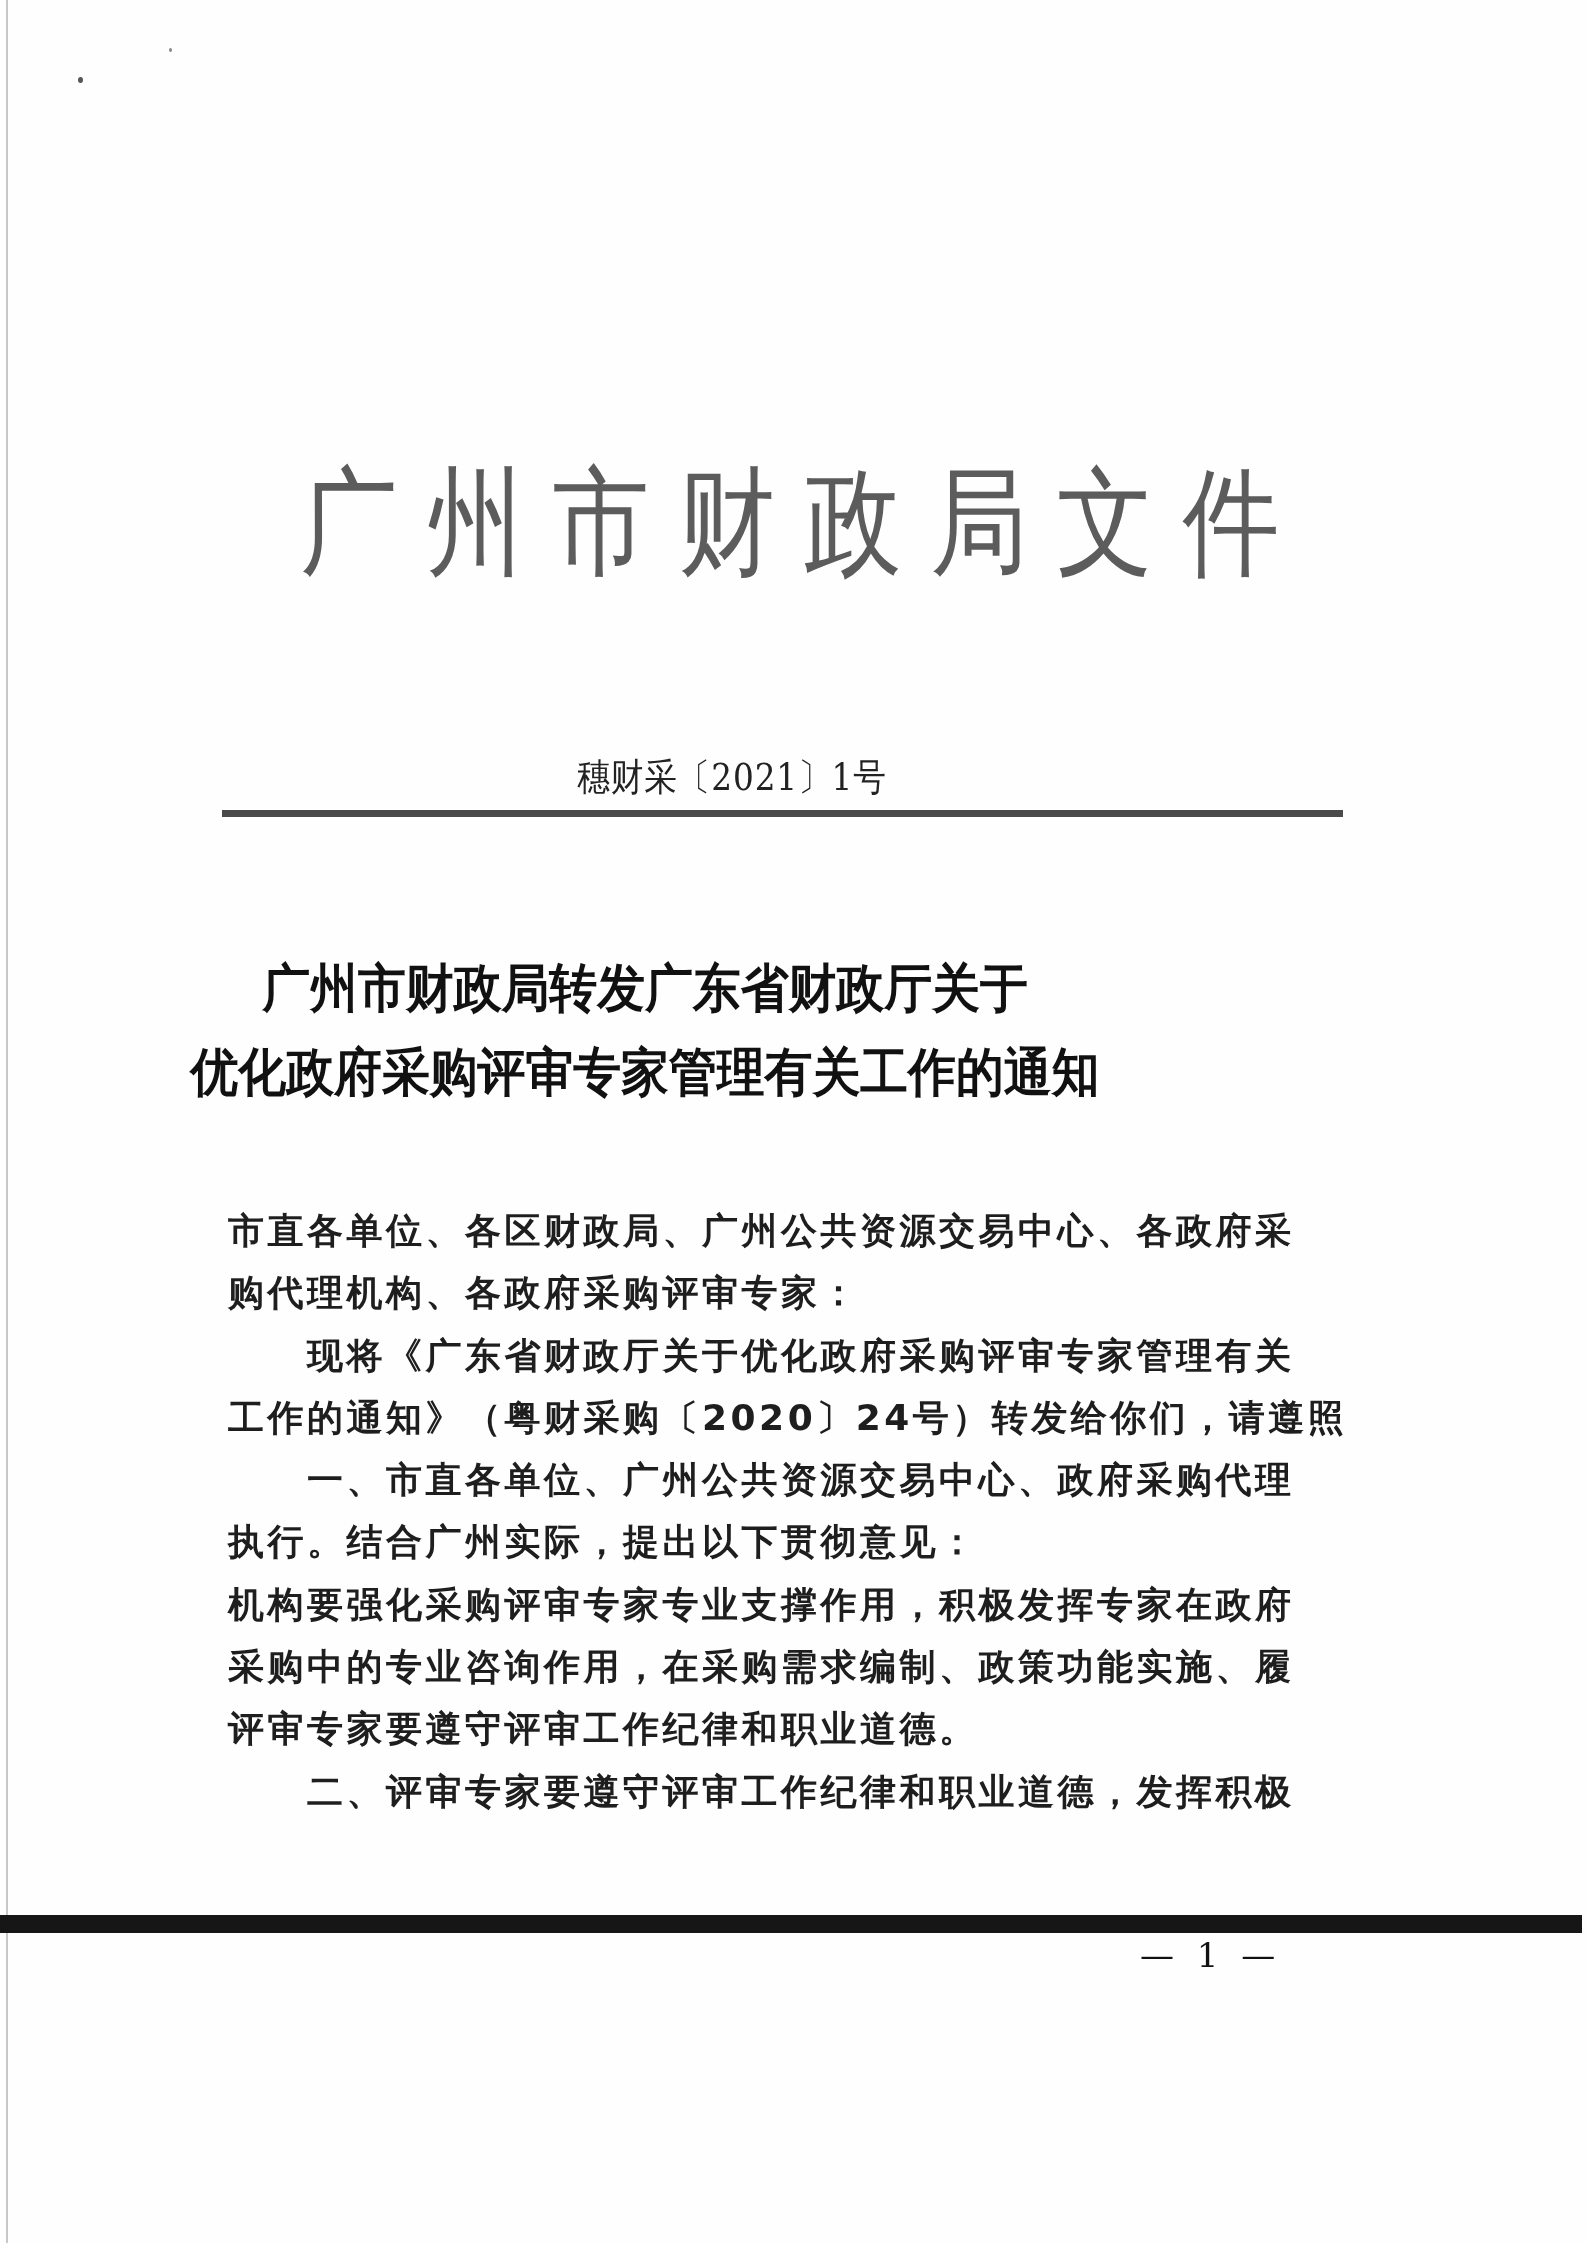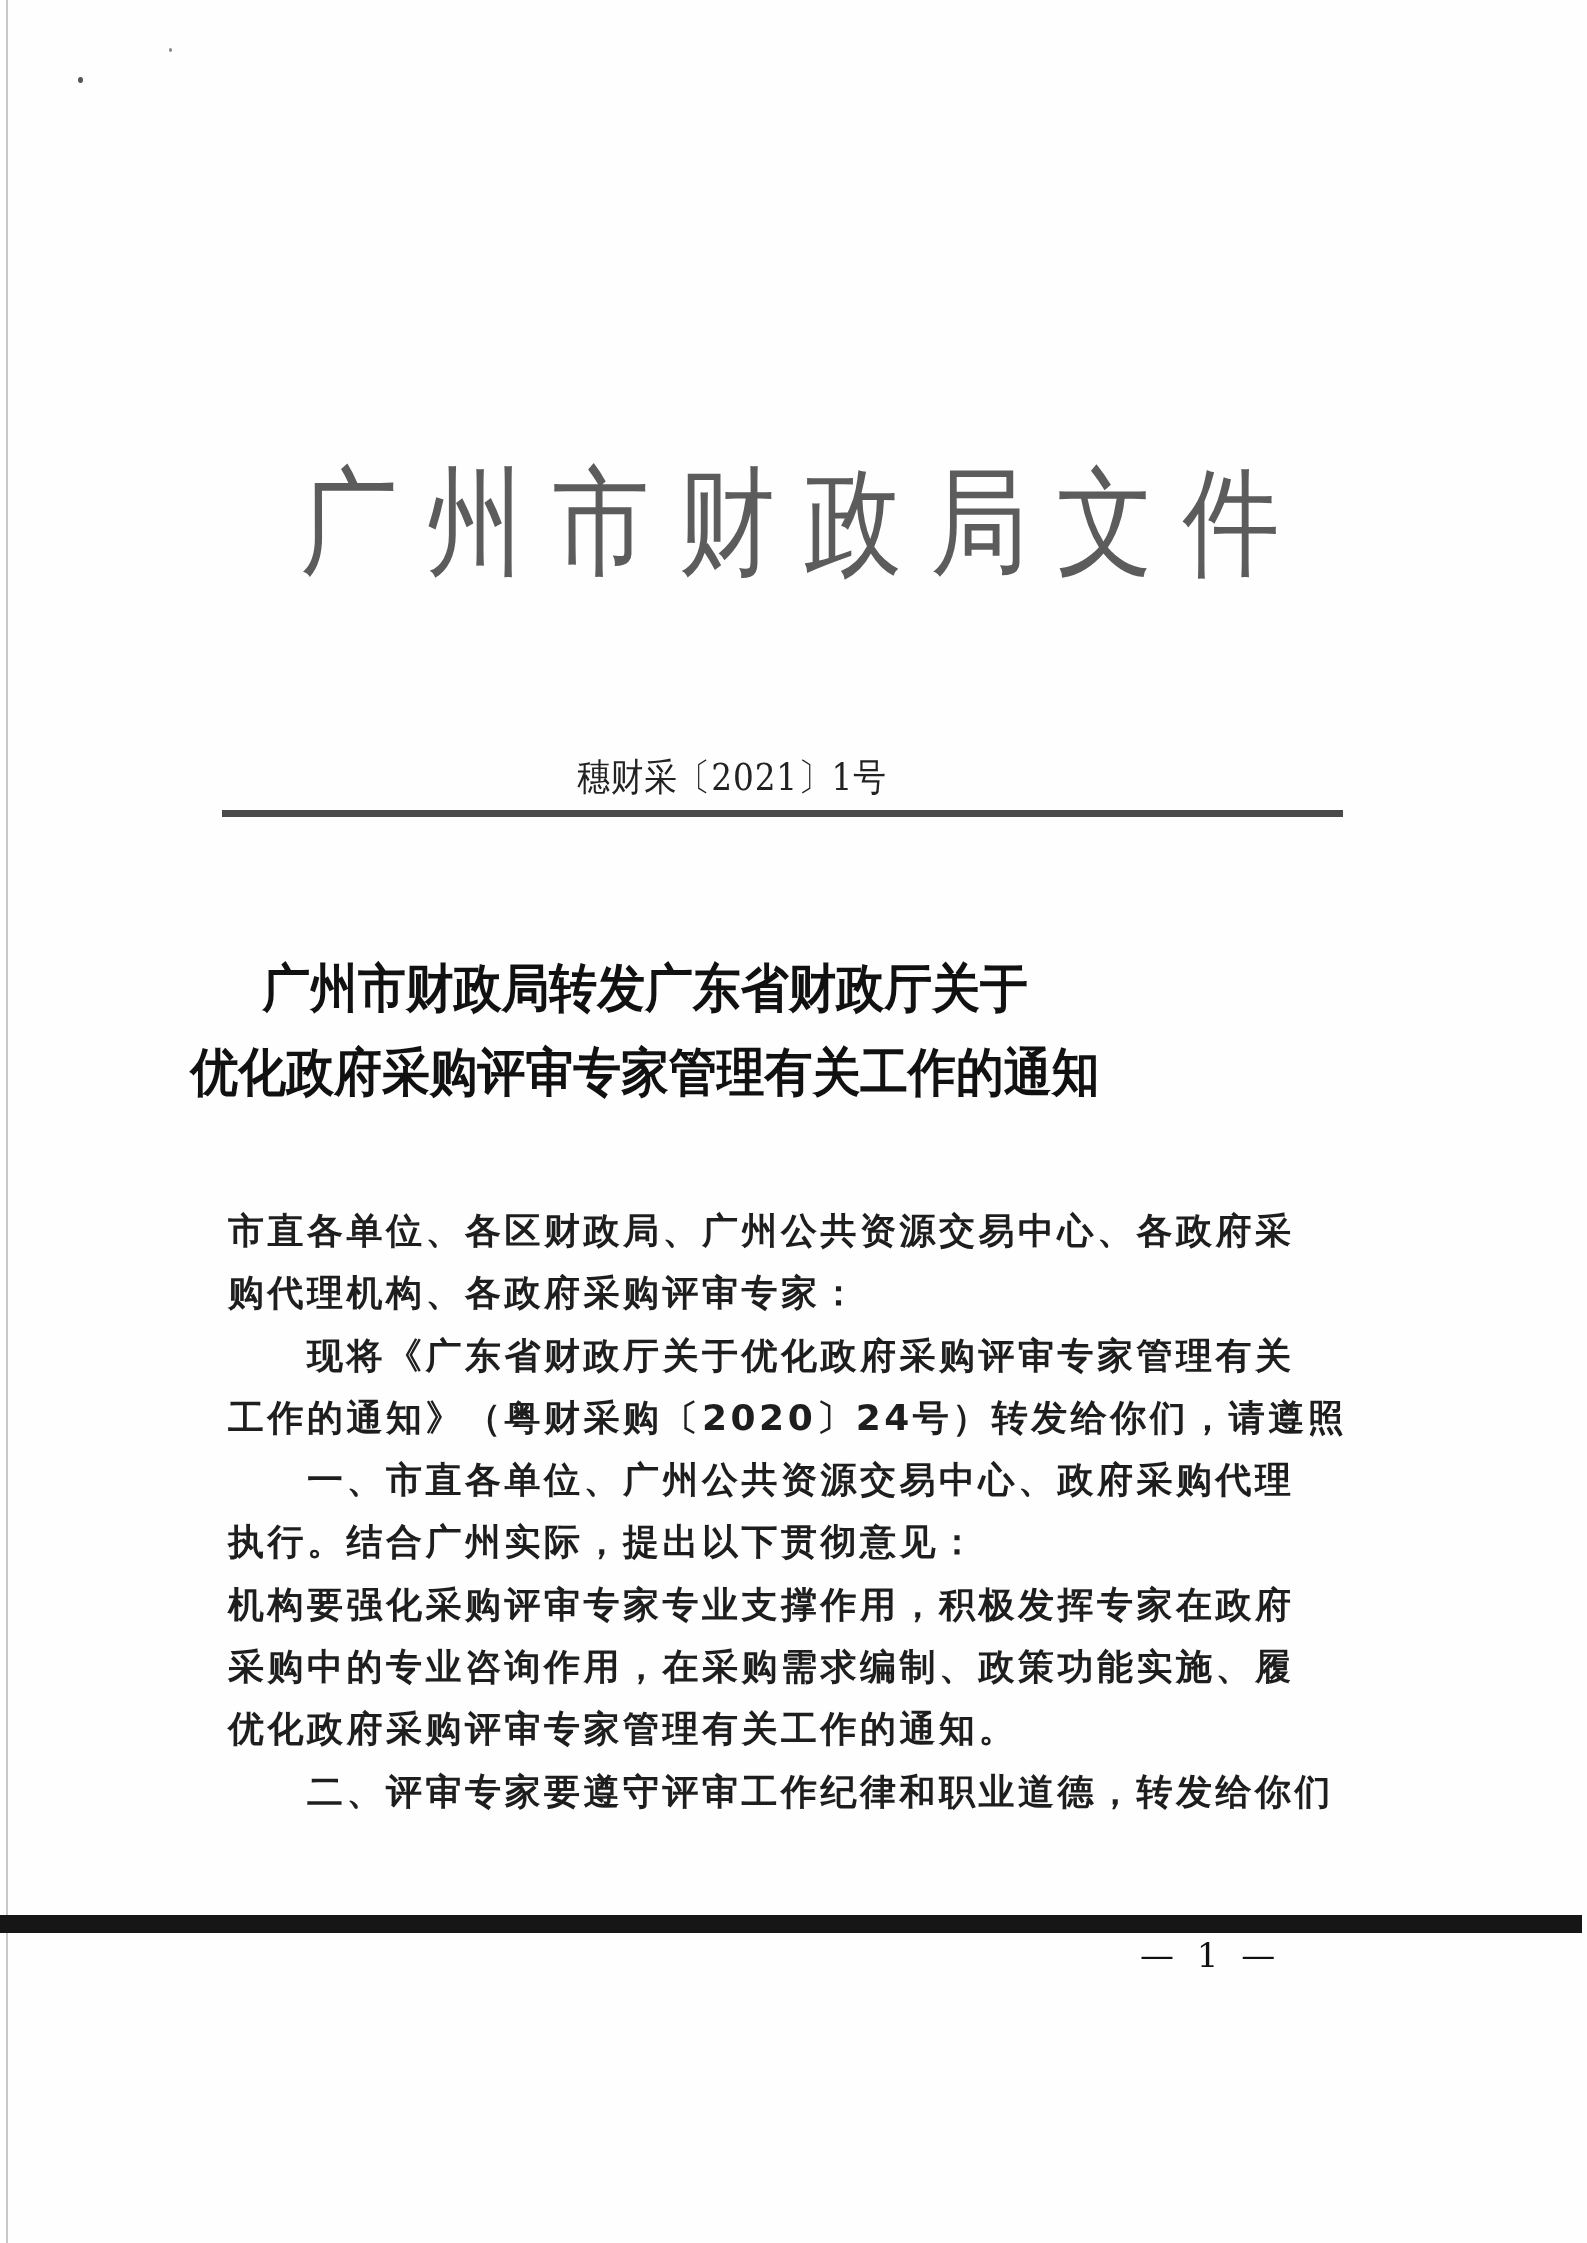--- a/index.html
+++ b/index.html
@@ -166,19 +166,19 @@
 
   <div class="body-text">
     <div class="line">市直各单位、各区财政局、广州公共资源交易中心、各政府采</div>
     <div class="line">购代理机构、各政府采购评审专家：</div>
     <div class="line indent">现将《广东省财政厅关于优化政府采购评审专家管理有关</div>
     <div class="line">工作的通知》（粤财采购〔2020〕24号）转发给你们，请遵照</div>
     <div class="line indent">一、市直各单位、广州公共资源交易中心、政府采购代理</div>
     <div class="line">执行。结合广州实际，提出以下贯彻意见：</div>
     <div class="line">机构要强化采购评审专家专业支撑作用，积极发挥专家在政府</div>
     <div class="line">采购中的专业咨询作用，在采购需求编制、政策功能实施、履</div>
-    <div class="line">优化政府采购评审专家管理有关工作的通知。</div>
-    <div class="line indent">二、评审专家要遵守评审工作纪律和职业道德，转发给你们</div>
+    <div class="line">评审专家要遵守评审工作纪律和职业道德。</div>
+    <div class="line indent">二、评审专家要遵守评审工作纪律和职业道德，发挥积极</div>
   </div>
 
   <div class="footer-rule"></div>
   <div class="page-number">— 1 —</div>
 </div>
 
 </body></html>

